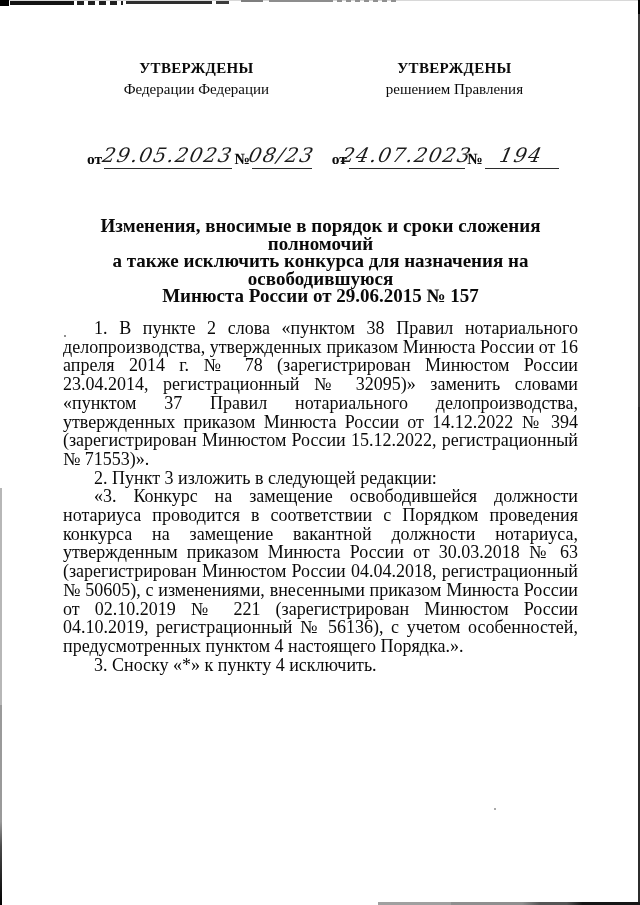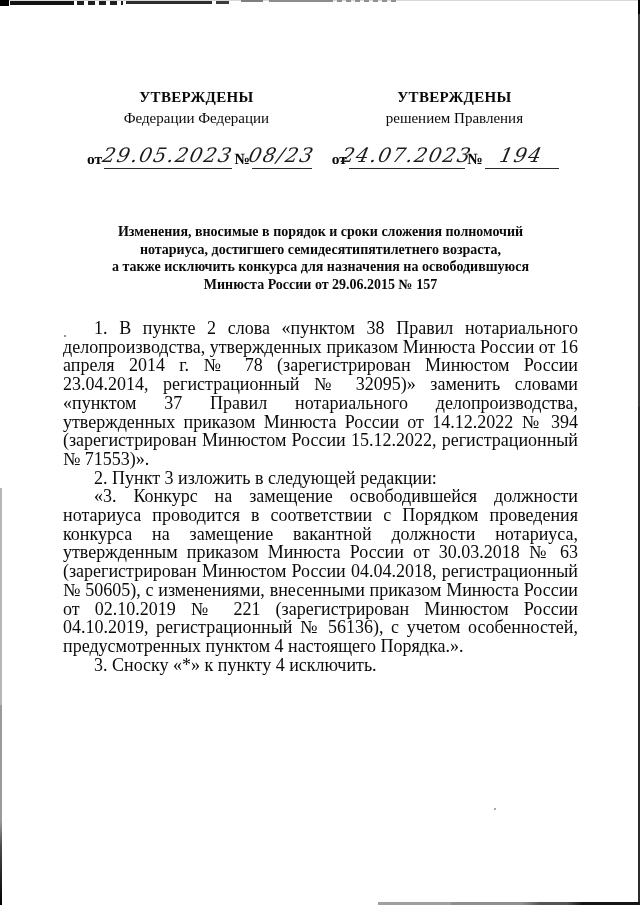--- a/index.html
+++ b/index.html
@@ -10,21 +10,21 @@
     background: #ffffff;
     overflow: hidden;
     font-family: "Liberation Serif", serif;
     color: #0a0a0a;
     margin: 0 auto;
   }
 
   
   .stamps {
     position: absolute;
-    top: 87px;
+    top: 58px;
     left: 70px;
     width: 500px;
     display: flex;
     justify-content: space-between;
     gap: 16px;
   }
   .stamp { text-align: center; font-size: 15px; line-height: 20.5px; }
   .stamp-left  { width: 258px; }
   .stamp-right { width: 236px; }
   .stamp-title { font-weight: bold; letter-spacing: 0.3px; }
@@ -60,26 +60,26 @@
     color: #1c1c1c;
     display: inline-block;
     transform: skewX(-12deg);
     padding-bottom: 1px;
   }
   .gap-mid { width: 12px; }
 
   
   .doc-title {
     position: absolute;
-    top: 223px;
+    top: 217px;
     left: 63px;
     width: 515px;
     text-align: center;
     font-weight: bold;
-    font-size: 14px;
+    font-size: 19px;
     line-height: 17.6px;
   }
 
   
   .doc-body {
     position: absolute;
     top: 319px;
     left: 63px;
     width: 515px;
     font-size: 18px;
@@ -156,21 +156,20 @@
       <span class="hw">24.07.2023</span>
     </span>
     <span class="printed">№</span>
     <span class="fill-field fill-4">
       <span class="hw">194</span>
     </span>
   </div>
 
   <div class="doc-title">
     <div>Изменения, вносимые в порядок и сроки сложения полномочий</div>
-    <div>нотариуса, достигшего семидесятипятилетнего возраста,</div>
     <div>а также исключить конкурса для назначения на освободившуюся</div>
     <div>Минюста России от 29.06.2015 № 157</div>
   </div>
 
   <div class="doc-body">
     <p>1. В пункте 2 слова «пунктом 38 Правил нотариального делопроизводства, утвержденных приказом Минюста России от 16 апреля 2014 г. № 78 (зарегистрирован Минюстом России 23.04.2014, регистрационный № 32095)» заменить словами «пунктом 37 Правил нотариального делопроизводства, утвержденных приказом Минюста России от 14.12.2022 № 394 (зарегистрирован Минюстом России 15.12.2022, регистрационный № 71553)».</p>
     <p>2. Пункт 3 изложить в следующей редакции:</p>
     <p>«3. Конкурс на замещение освободившейся должности нотариуса проводится в соответствии с Порядком проведения конкурса на замещение вакантной должности нотариуса, утвержденным приказом Минюста России от 30.03.2018 № 63 (зарегистрирован Минюстом России 04.04.2018, регистрационный № 50605), с изменениями, внесенными приказом Минюста России от 02.10.2019 № 221 (зарегистрирован Минюстом России 04.10.2019, регистрационный № 56136), с учетом особенностей, предусмотренных пунктом 4 настоящего Порядка.».</p>
     <p>3. Сноску «*» к пункту 4 исключить.</p>
   </div>

